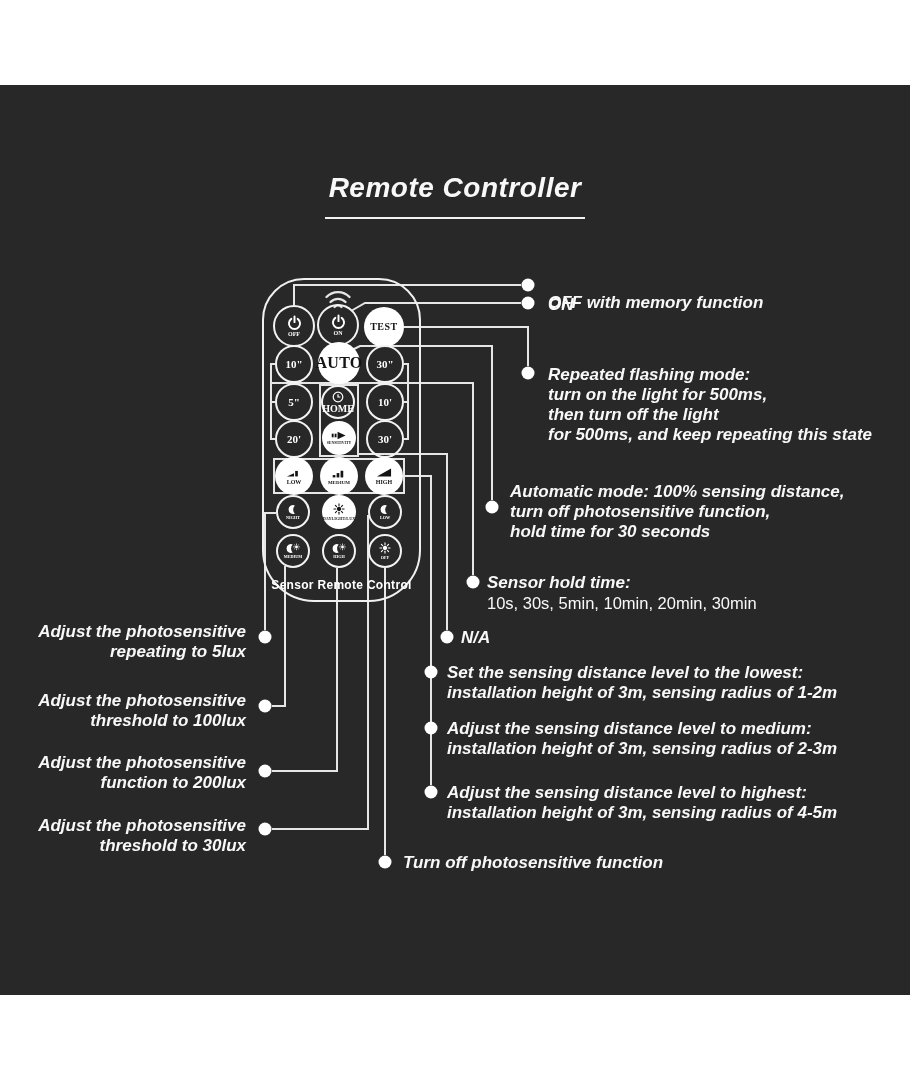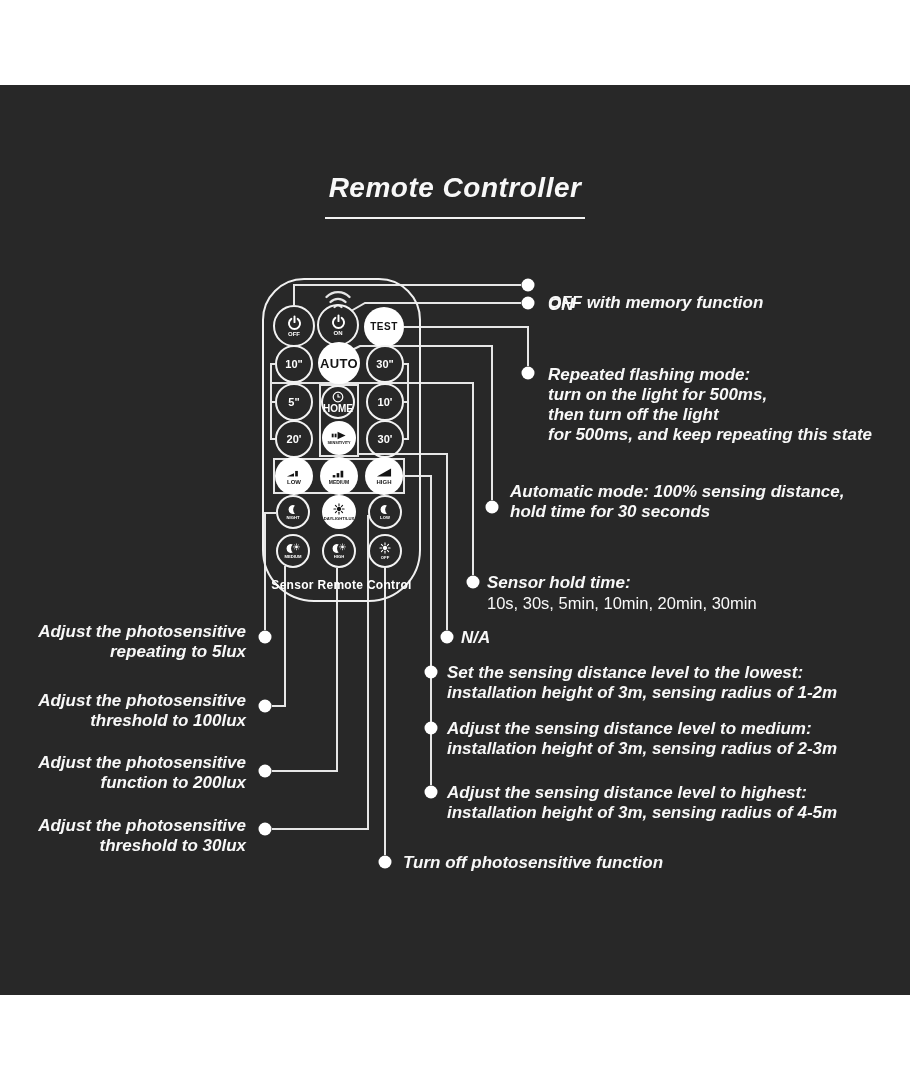--- a/index.html
+++ b/index.html
@@ -13,24 +13,24 @@
   .overlay path{stroke:#e6e6e6;stroke-width:2;fill:none;}
   .overlay rect{stroke:#e6e6e6;stroke-width:2;fill:none;}
   .overlay circle.dot{fill:#ffffff;stroke:none;}
   .overlay path.wifi{stroke-width:2.4;stroke-linecap:round;}
   .remote{position:absolute;left:262px;top:278px;width:159px;height:324px;
         border:2px solid #f0f0f0;border-radius:42px 42px 52px 52px;box-sizing:border-box;}
   .btn{position:absolute;border-radius:50%;display:flex;flex-direction:column;align-items:center;
         justify-content:center;box-sizing:border-box;line-height:1;text-align:center;}
   .btn.outline{border:2px solid #f2f2f2;color:#ffffff;background:transparent;}
   .btn.filled{background:#ffffff;color:#141414;border:none;}
-  .btn .lbl{font-weight:bold;white-space:nowrap;}
+  .btn .lbl{font-weight:bold;white-space:nowrap;font-family:Liberation Serif, serif;}
   .lbl-timer{font-size:11px;}
   .lbl-test{font-size:10px;letter-spacing:0.5px;}
-  .lbl-auto{font-size:13px;letter-spacing:0.3px;}
+  .lbl-auto{font-size:16px;letter-spacing:0.3px;}
   .lbl-tiny{font-size:6px;margin-top:1.5px;}
   .lbl-home{font-size:10px;margin-top:1px;}
   .lbl-sens{font-size:3.8px;margin-top:1.5px;}
   .lbl-sig{font-size:6px;margin-top:1px;}
   .lbl-sig-m{font-size:5px;margin-top:1px;}
   .lbl-lux{font-size:4.2px;margin-top:1.5px;}
   .remote-footer{position:absolute;left:262px;top:578px;width:159px;text-align:center;
         color:#ffffff;font-weight:bold;font-size:12px;letter-spacing:0.3px;}
   .ann{position:absolute;color:#f8f8f8;font-size:17px;font-weight:bold;font-style:italic;
         line-height:20px;white-space:nowrap;}
@@ -261,20 +261,21 @@
     <div>ON</div>
   </div>
   <div class="ann" style="left:548px;top:365px;">
     <div>Repeated flashing mode:</div>
     <div>turn on the light for 500ms,</div>
     <div>then turn off the light</div>
     <div>for 500ms, and keep repeating this state</div>
   </div>
   <div class="ann" style="left:510px;top:482px;">
     <div>Automatic mode: 100% sensing distance,</div>
+    <div>turn off photosensitive function,</div>
     <div>hold time for 30 seconds</div>
   </div>
   <div class="ann" style="left:487px;top:573px;">
     <div>Sensor hold time:</div>
     <div class="sub">10s, 30s, 5min, 10min, 20min, 30min</div>
   </div>
   <div class="ann" style="left:461px;top:628px;">
     <div>N/A</div>
   </div>
   <div class="ann" style="left:447px;top:663px;">

